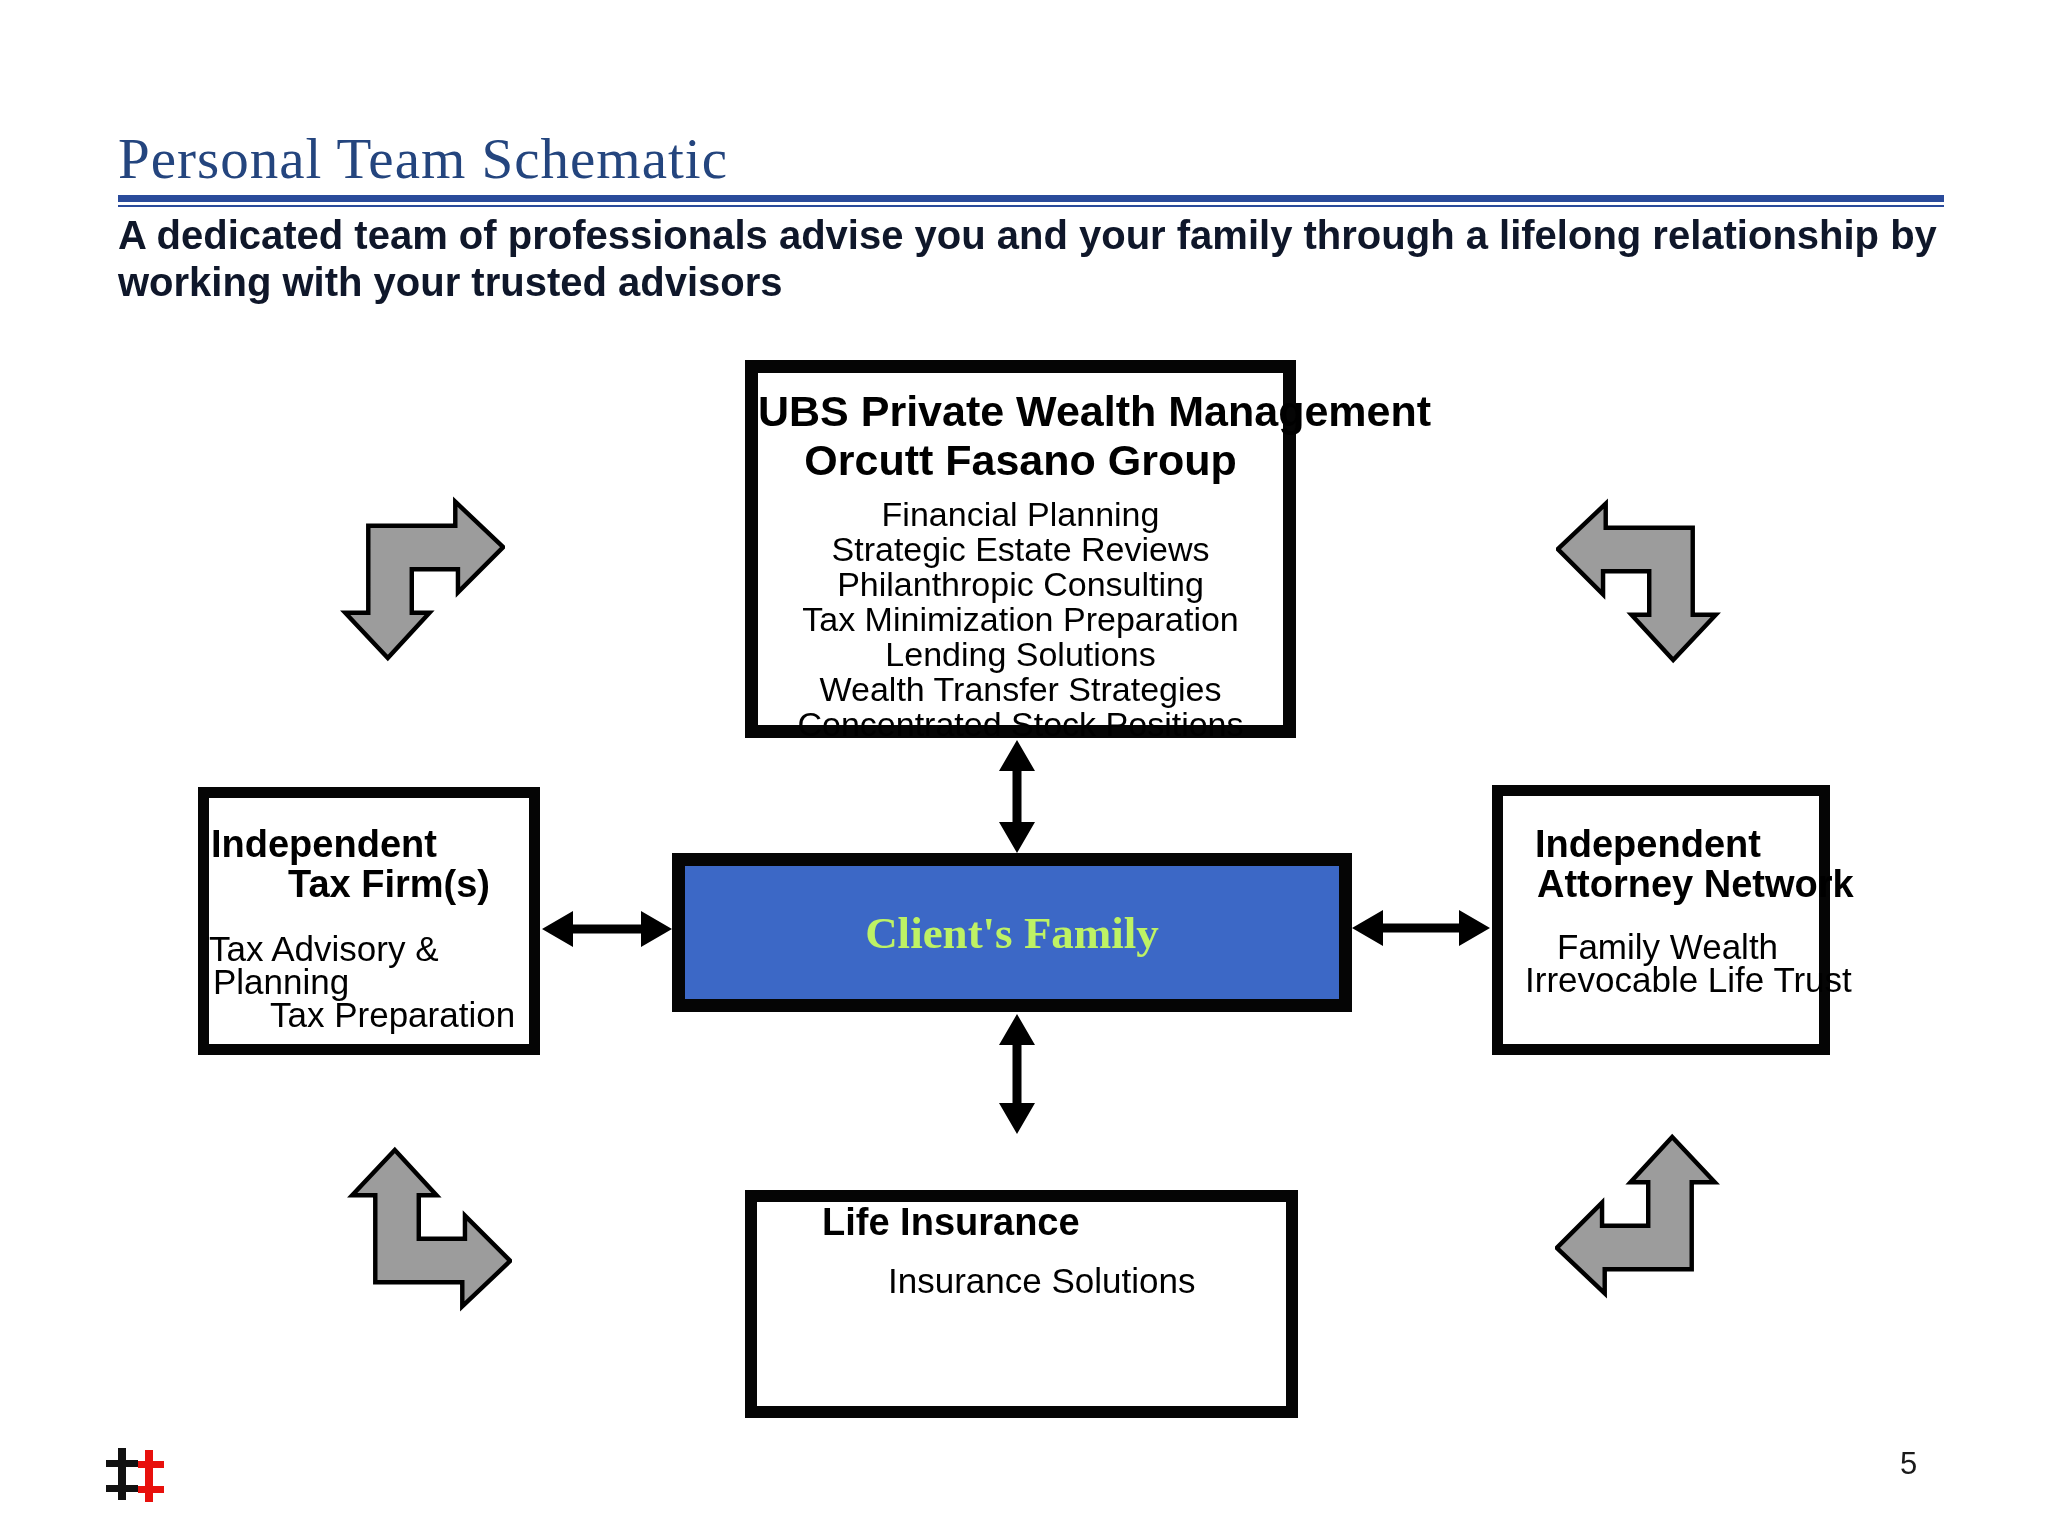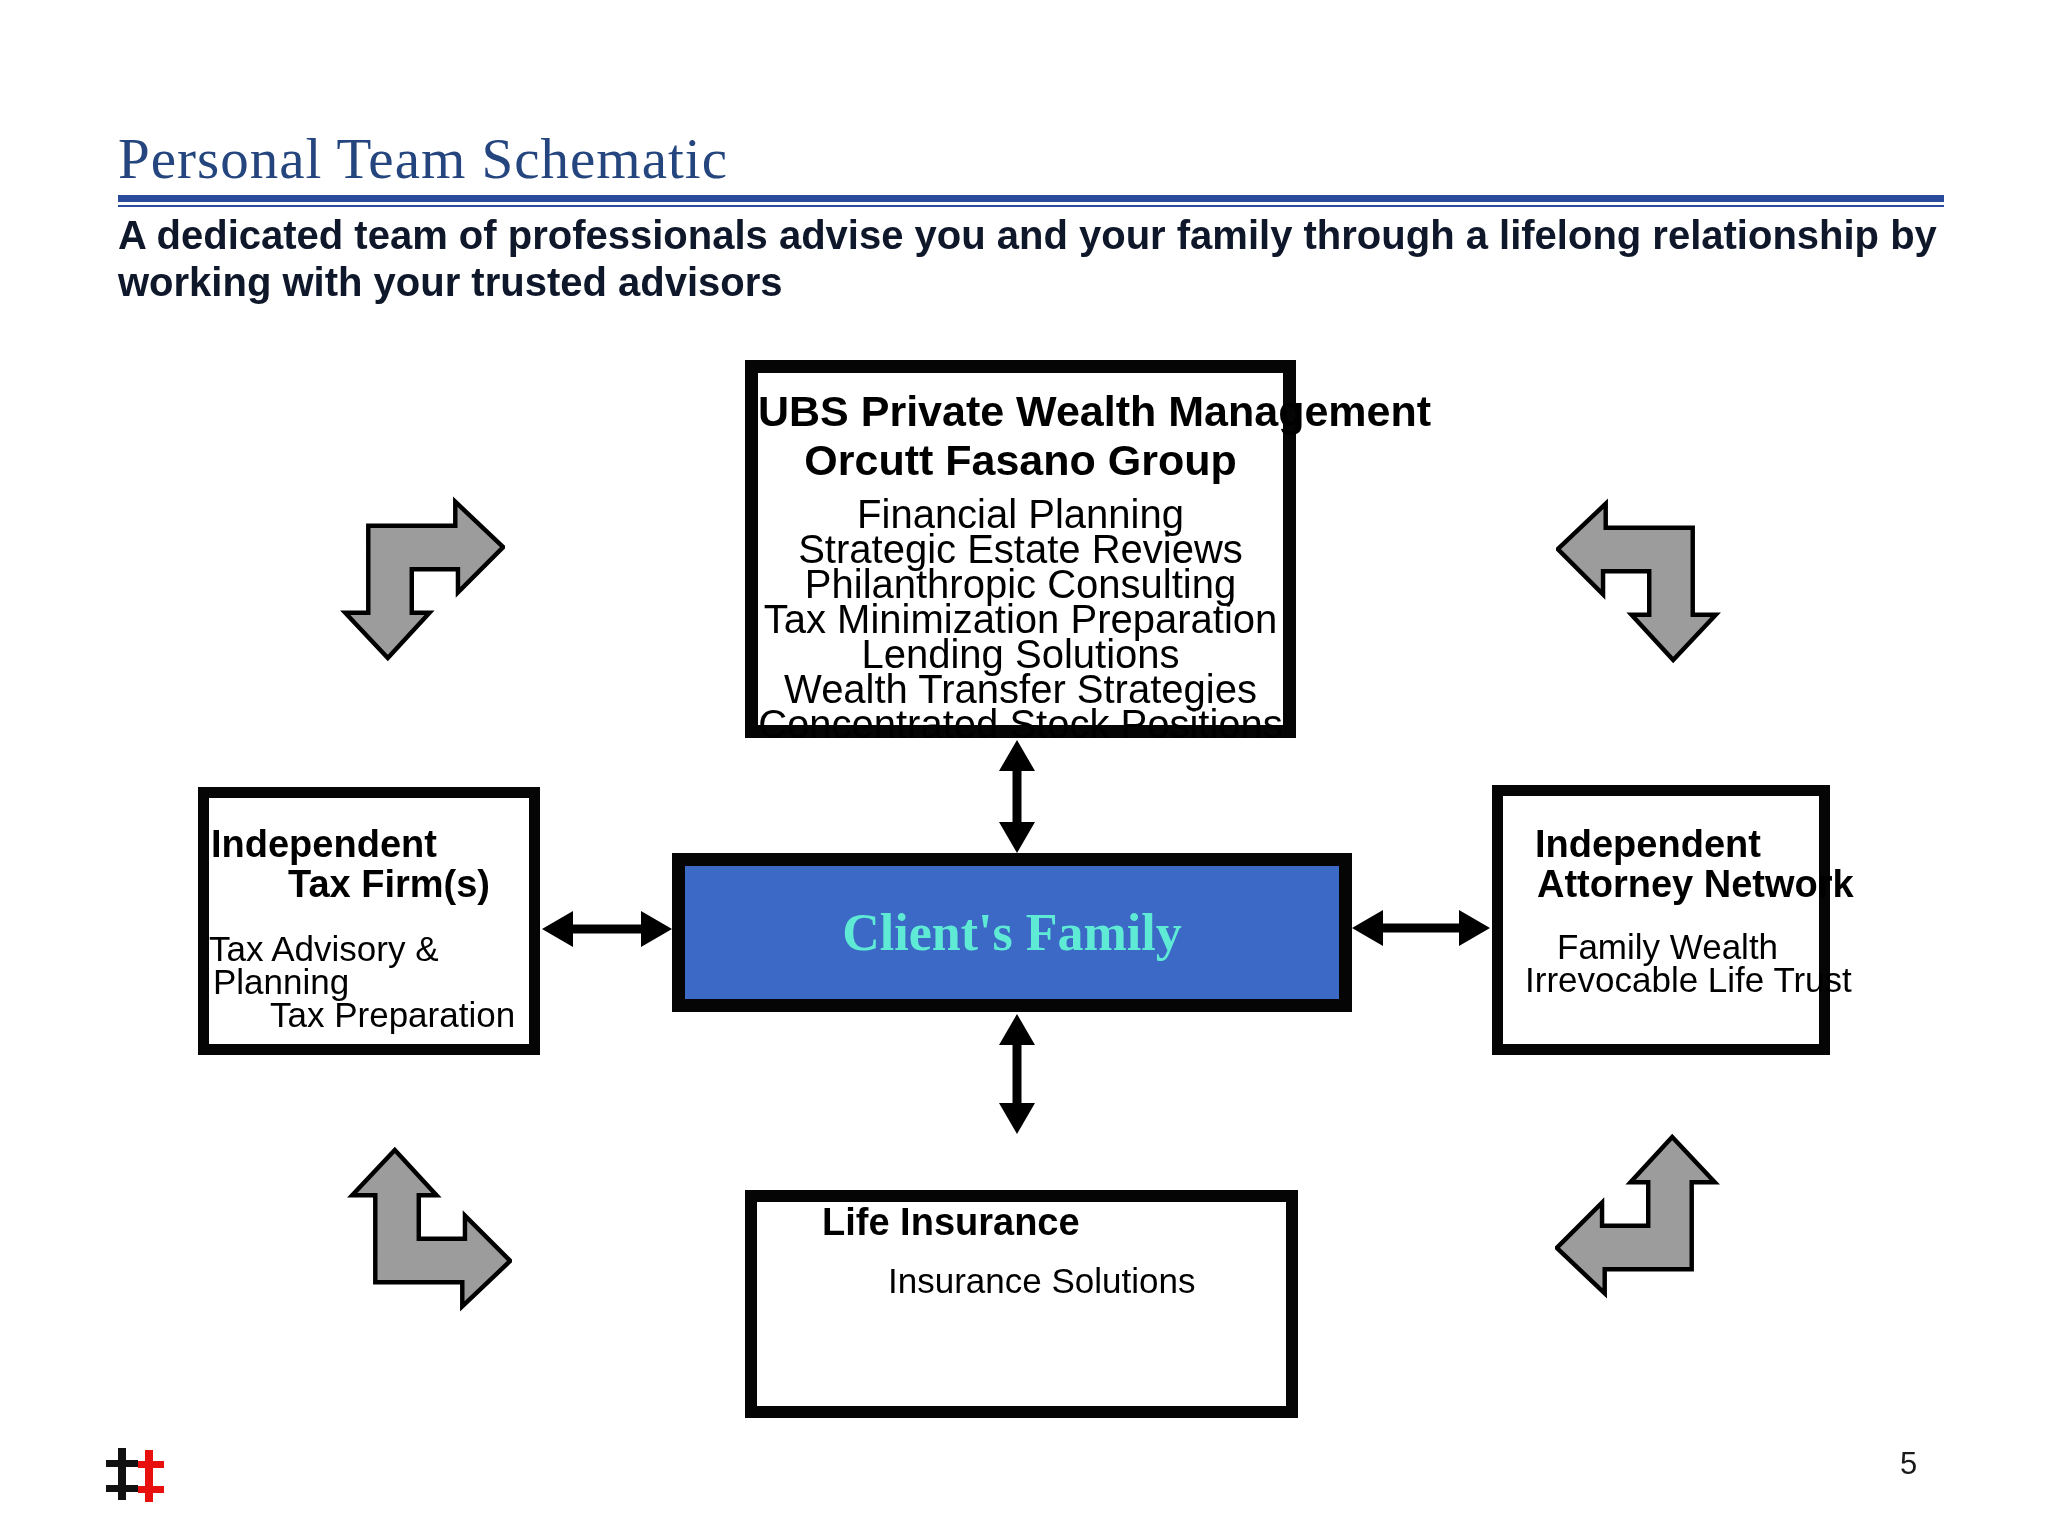--- a/index.html
+++ b/index.html
@@ -11,32 +11,32 @@
   .rule-thick{left:118px;top:195px;width:1826px;height:7px;background:#2A4B9B;}
   .rule-thin{left:118px;top:205px;width:1826px;height:2px;background:#2A4B9B;}
   .subtitle{left:118px;top:212px;width:1860px;font-weight:bold;font-size:40px;
             line-height:47px;color:#0f172a;}
   .box{position:absolute;background:#ffffff;border:11px solid #050505;box-sizing:border-box;}
   .line{white-space:nowrap;}
   
   .top-box{left:745px;top:360px;width:551px;height:378px;border-width:13px;
            text-align:center;padding-top:14px;}
   .box-title{font-weight:bold;font-size:43px;line-height:49px;}
-  .top-items{margin-top:12px;font-size:40px;line-height:35px;}
+  .top-items{margin-top:12px;font-size:34px;line-height:35px;}
   
   .left-box{left:198px;top:787px;width:342px;height:268px;padding-top:26px;}
   .right-box{left:1492px;top:785px;width:338px;height:270px;padding-top:28px;}
   .bottom-box{left:745px;top:1162px;width:553px;height:228px;border-width:12px;margin-top:28px;}
   .b-line{font-weight:bold;font-size:38px;line-height:40px;}
   .r-line{font-size:35px;line-height:33px;}
   .spacer28{height:28px;} .spacer26{height:26px;} .spacer22{height:22px;}
   
   .center-box{left:672px;top:853px;width:680px;height:159px;border-width:13px;
               background:#3C68C6;display:flex;align-items:center;justify-content:center;}
-  .center-label{font-family:"Liberation Serif",serif;font-weight:bold;font-size:52px;color:#5eead4;
+  .center-label{font-family:"Liberation Serif",serif;font-weight:bold;font-size:45px;color:#bef264;
                 white-space:nowrap;text-align:center;}
   .pagenum{left:1900px;top:1446px;font-size:31px;color:#1a1a1a;}
   svg{display:block;}
 </style>
 </head>
 <body>
 
 <div class="slide">
 
   <div class="abs title">Personal Team Schematic</div>

